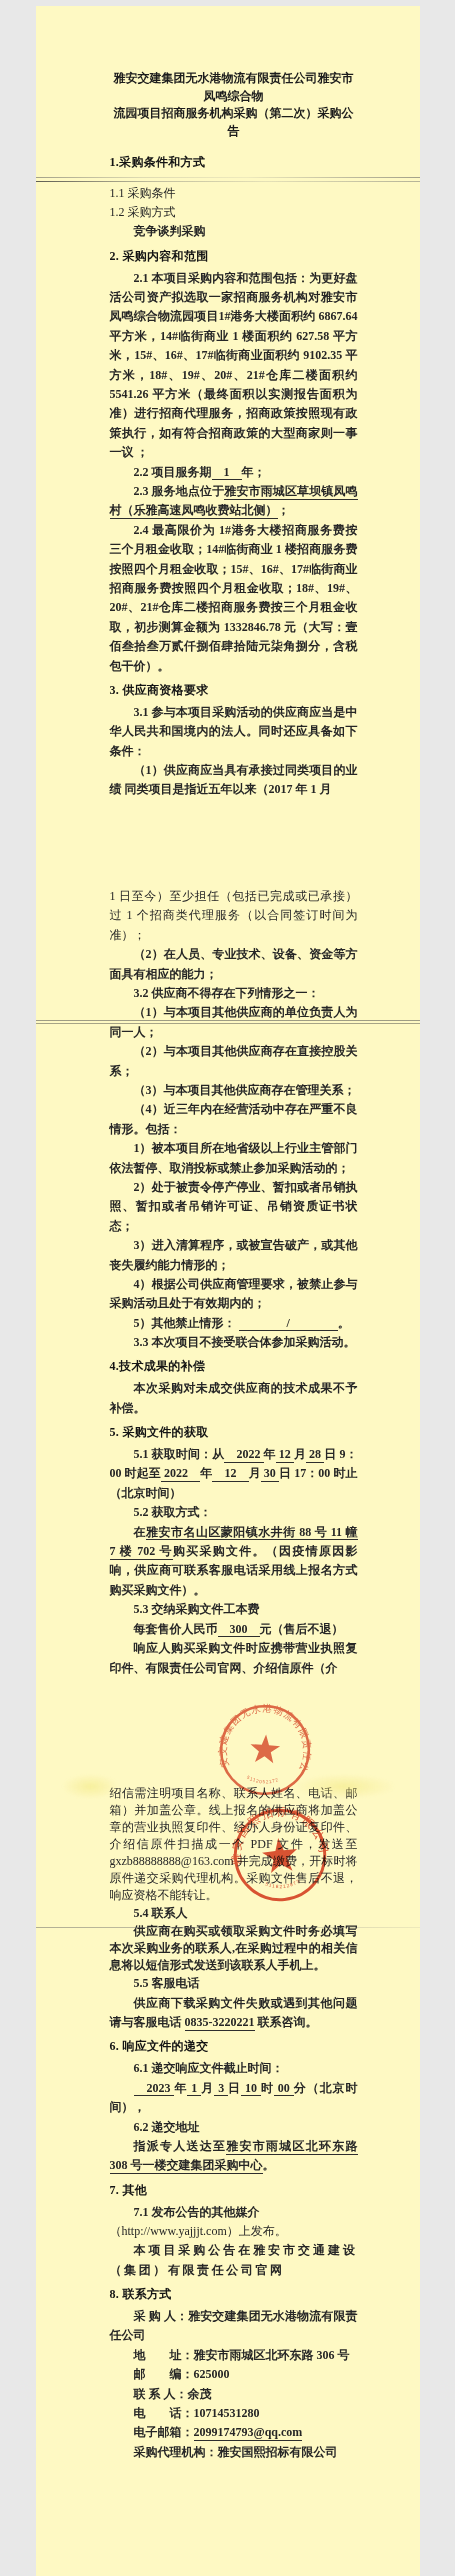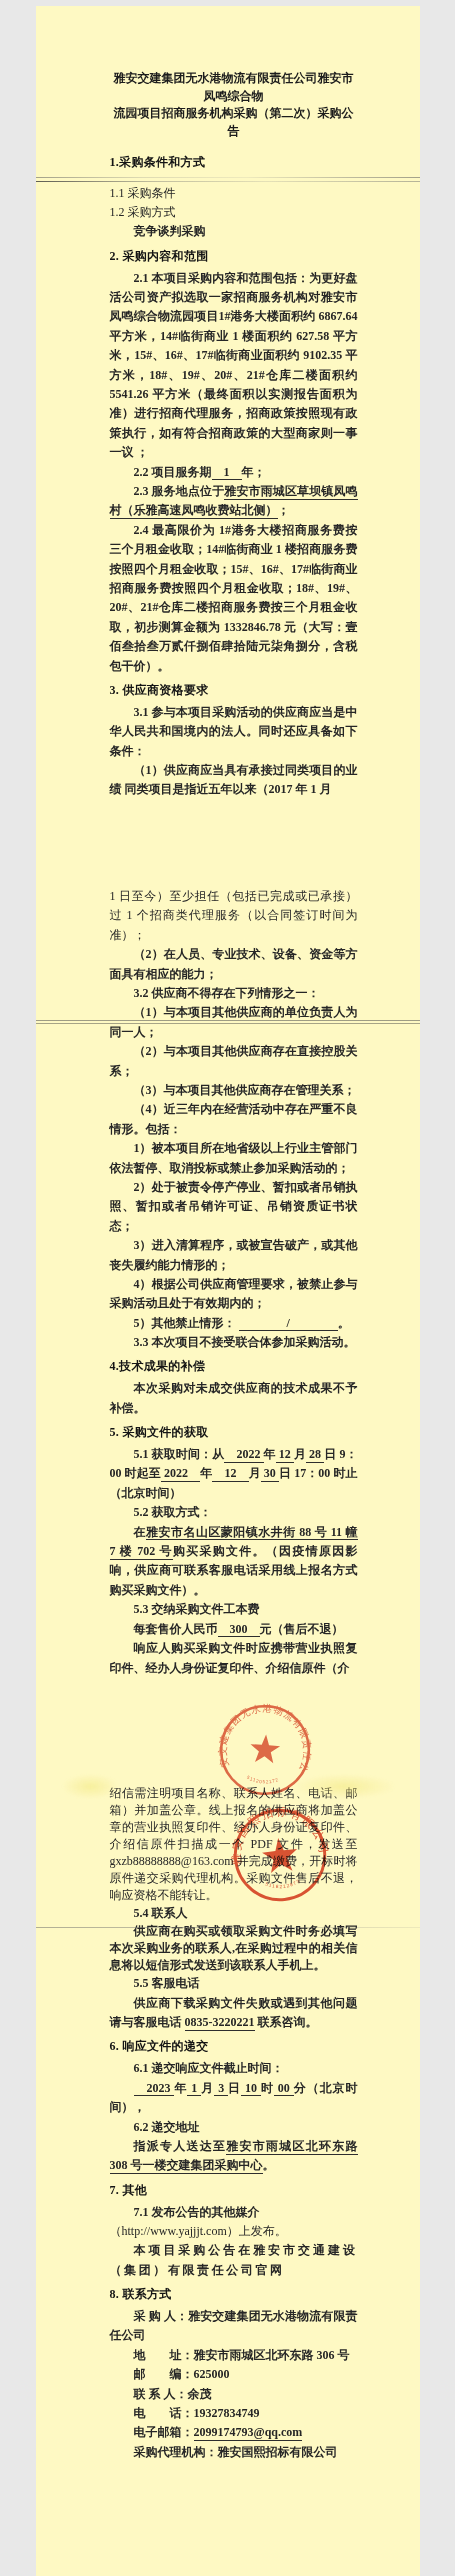--- a/index.html
+++ b/index.html
@@ -85,42 +85,42 @@
       <div class="p ind"><span>5）其他禁止情形： </span><span class="u">　　　　/　　　　</span><span>。</span></div>
       <div class="p ind">3.3 本次项目不接受联合体参加采购活动。</div>
       <div class="h1">4.技术成果的补偿</div>
       <div class="p ind">本次采购对未成交供应商的技术成果不予补偿。</div>
       <div class="h1">5. 采购文件的获取</div>
       <div class="p ind"><span>5.1 获取时间：从</span><span class="u">　2022 </span><span>年</span><span class="u"> 12 </span><span>月</span><span class="u"> 28 </span><span>日 9：00 时起至</span><span class="u"> 2022　</span><span>年</span><span class="u">　12　</span><span>月</span><span class="u"> 30 </span><span>日 17：00 时止（北京时间）</span></div>
       <div class="p ind">5.2 获取方式：</div>
       <div class="p ind"><span>在</span><span class="u">雅安市名山区蒙阳镇水井街 88 号 11 幢 7 楼 702 号</span><span>购买采购文件。（因疫情原因影响，供应商可联系客服电话采用线上报名方式购买采购文件）。</span></div>
       <div class="p ind">5.3 交纳采购文件工本费</div>
       <div class="p ind"><span>每套售价人民币</span><span class="u">　300　</span><span>元（售后不退）</span></div>
-      <div class="p ind">响应人购买采购文件时应携带营业执照复印件、经办人身份证复印件、介绍信原件（介</div>
+      <div class="p ind">响应人购买采购文件时应携带营业执照复印件、有限责任公司官网、介绍信原件（介</div>
       <div class="gap" style="height: 107px;"></div>
       <div class="p tight">绍信需注明项目名称、联系人姓名、电话、邮箱）并加盖公章。线上报名的供应商将加盖公章的营业执照复印件、经办人身份证复印件、介绍信原件扫描成一个 PDF 文件，发送至 gxzb88888888@163.com 并完成缴费，开标时将原件递交采购代理机构。采购文件售后不退，响应资格不能转让。</div>
       <div class="p ind art-c-host">5.4 联系人</div>
       <div class="p ind tight">供应商在购买或领取采购文件时务必填写本次采购业务的联系人,在采购过程中的相关信息将以短信形式发送到该联系人手机上。</div>
       <div class="p ind">5.5 客服电话</div>
       <div class="p ind"><span>供应商下载采购文件失败或遇到其他问题请与客服电话 </span><span class="u">0835-3220221</span><span> 联系咨询。</span></div>
       <div class="h1">6.  响应文件的递交</div>
       <div class="p ind">6.1 递交响应文件截止时间：</div>
       <div class="p ind"><span class="u">　2023 </span><span>年</span><span class="u"> 1 </span><span>月</span><span class="u"> 3 </span><span>日</span><span class="u"> 10 </span><span>时</span><span class="u"> 00 </span><span>分（北京时间），</span></div>
       <div class="p ind">6.2 递交地址</div>
       <div class="p ind"><span>指派专人送达至</span><span class="u">雅安市雨城区北环东路 308 号一楼交建集团采购中心</span><span>。</span></div>
       <div class="h1">7.  其他</div>
       <div class="p ind">7.1 发布公告的其他媒介</div>
       <div class="p">（http://www.yajjjt.com）上发布。</div>
       <div class="p ind spread">本项目采购公告在雅安市交通建设（集团）有限责任公司官网</div>
       <div class="h1">8.  联系方式</div>
       <div class="p ind">采 购 人：雅安交建集团无水港物流有限责任公司</div>
       <div class="p ind">地　　址：雅安市雨城区北环东路 306 号</div>
       <div class="p ind">邮　　编：625000</div>
       <div class="p ind">联 系 人：余茂</div>
-      <div class="p ind">电　　话：19327834749</div>
+      <div class="p ind">电　　话：10714531280</div>
       <div class="p ind"><span>电子邮箱：</span><span class="u">2099174793@qq.com</span></div>
       <div class="p ind">采购代理机构：雅安国熙招标有限公司</div>
       <div class="gap" style="height: 115px;"></div>
       <div class="p ind">地　　址：四川省雅安市名山区蒙阳镇水井街 11 幢 702 号</div>
       <div class="p ind">邮　　编：625100</div>
       <div class="p ind">联 系 人：王女士</div>
       <div class="p ind">电　　话：0835-3220221</div>
       <div class="art art-d">
         <svg class="pen-mark" width="23" height="44" viewBox="0 0 40 78" xmlns="http://www.w3.org/2000/svg">
           <path d="M20,74 C16,58 24,46 19,30 C17,22 20,14 19,6" fill="none" stroke="#1d1d1d" stroke-width="2.6" stroke-linecap="round"></path>

